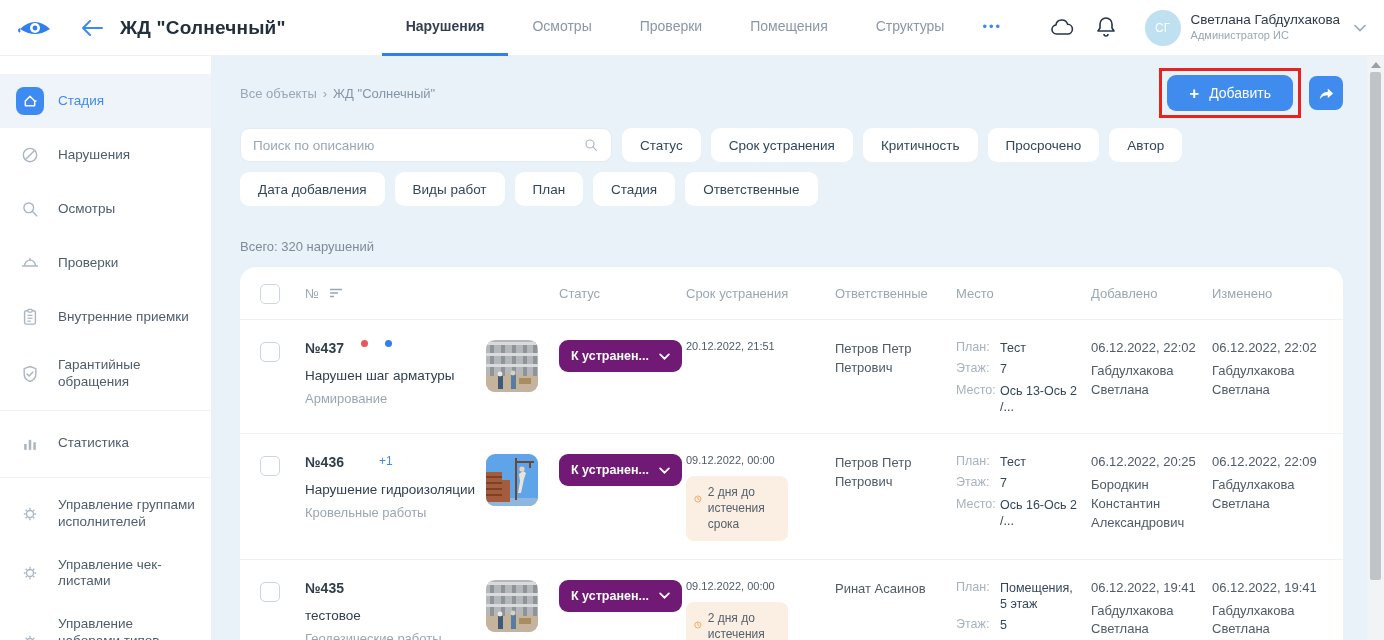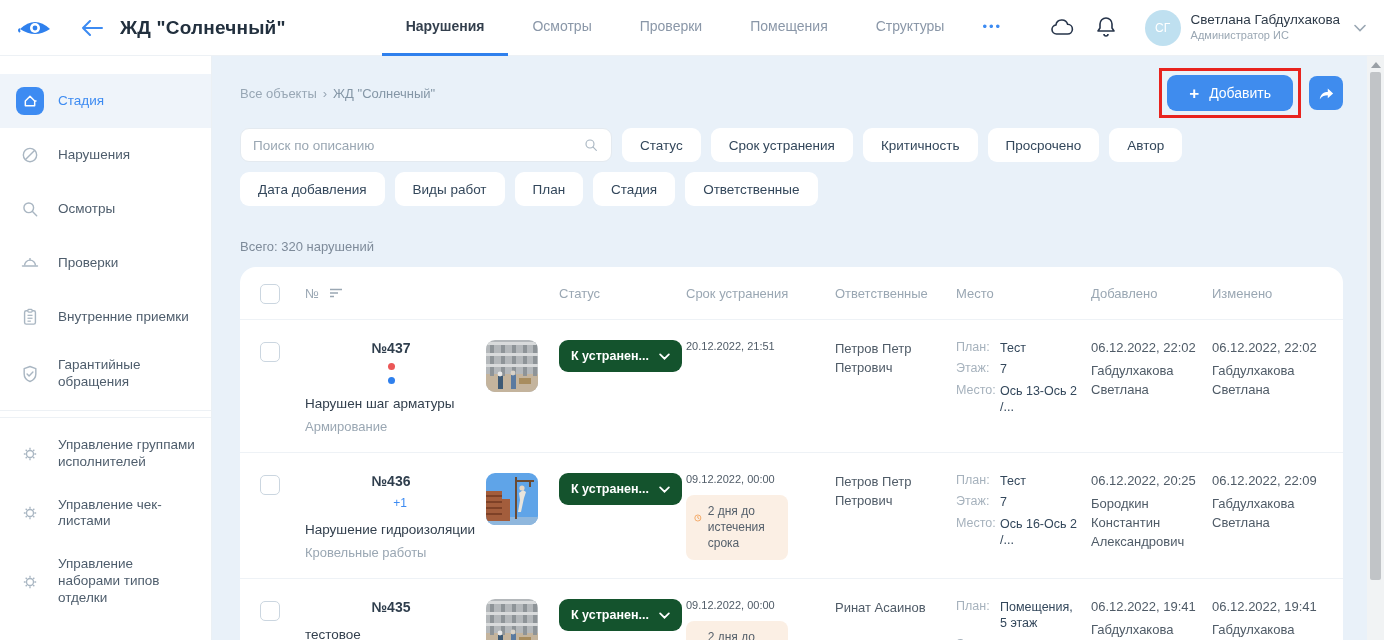--- a/index.html
+++ b/index.html
@@ -54,29 +54,29 @@
 
   .summary { margin-top:33px; font-size:13px; color:#7E8B9A; }
 
   
   .card { margin-top:13px; background:#fff; border-radius:16px; height:420px; overflow:hidden; }
   .t-row { display:grid; grid-template-columns:36px 172px 64px 118px 140px 112px 126px 112px auto; column-gap:9px; padding:0 20px; }
   .t-head { height:52px; align-items:center; color:#9AA7B3; font-size:13px; }
   .num-head { display:flex; align-items:center; gap:10px; }
   .data-row { padding-top:20px; padding-bottom:18px; border-top:1px solid #EEF2F6; min-height:114px; align-items:start; }
   .cb { width:20px; height:20px; border:1.5px solid #CBD6E0; border-radius:5px; background:#fff; cursor:pointer; margin-top:2px; }
-  .row-num-line { display:flex; align-items:center; gap:7px;flex-direction:column; }
+  .row-num-line { display:flex; gap:17px; }
   .row-num { font-size:14px; font-weight:bold; color:#2F3E4D; }
   .dot { width:7px; height:7px; border-radius:50%; display:inline-block; }
   .dot-red { background:#EB5757; } .dot-blue { background:#2F80ED; }
   .row-extra { font-size:12px; color:#3D8BF2; margin-left:18px; }
   .row-title { margin-top:12px; font-size:13.5px; color:#33404E; }
   .row-cat { margin-top:8px; font-size:13px; color:#9AA7B3; }
   .thumb { width:52px; height:52px; border-radius:9px; overflow:hidden; display:block; }
-  .status-btn { background:#14532d; color:#fff; border:none; border-radius:9px; height:32px; padding:0 12px; font-size:12.5px; font-weight:bold; display:flex; align-items:center; gap:10px; cursor:pointer; font-family:inherit; white-space:nowrap; }
+  .status-btn { background:#701a75; color:#fff; border:none; border-radius:9px; height:32px; padding:0 12px; font-size:12.5px; font-weight:bold; display:flex; align-items:center; gap:10px; cursor:pointer; font-family:inherit; white-space:nowrap; }
   .deadline-date { font-size:11px; color:#4F5B67; }
   .warn-chip { margin-top:10px; background:#FBEFE4; border-radius:8px; padding:8px 2px 8px 8px; display:flex; align-items:flex-start; gap:6px; width:102px; }
   .warn-text { font-size:12px; color:#55606B; line-height:1.35; }
   .resp { font-size:13px; color:#4F5B67; line-height:1.45; }
   .place { display:grid; grid-template-columns:44px auto; row-gap:5px; font-size:12.5px; }
   .p-label { color:#A6B2BD; } .p-val { color:#33475B; word-break:break-word; line-height:1.3; }
   .stamp-date { font-size:13px; color:#4F5B67; }
   .stamp-name { margin-top:7px; font-size:13px; color:#4F5B67; line-height:1.45; }
 
   
@@ -248,20 +248,30 @@
           <svg width="20" height="20" viewBox="0 0 24 24">
               <path d="M12 3 L19 5.5 V12 c0 4.5 -3 7.5 -7 9 c-4 -1.5 -7 -4.5 -7 -9 V5.5 Z" fill="none" stroke="#A9B6C2" stroke-width="1.7" stroke-linejoin="round"></path>
               <path d="M8.5 12 l2.4 2.4 l4.6 -4.8" fill="none" stroke="#A9B6C2" stroke-width="1.7" stroke-linecap="round" stroke-linejoin="round"></path>
             </svg>
         </span>
         <span class="s-label">Гарантийные обращения</span>
       </div>
 
       <div class="side-div"></div>
 
+      <div class="side-item">
+        <span class="s-icon">
+          <svg width="20" height="20" viewBox="0 0 24 24">
+              <rect x="5" y="12" width="3" height="7" fill="#A9B6C2"></rect>
+              <rect x="10.5" y="7" width="3" height="12" fill="#A9B6C2"></rect>
+              <rect x="16" y="10" width="3" height="9" fill="#A9B6C2"></rect>
+            </svg>
+        </span>
+        <span class="s-label">Статистика</span>
+      </div>
 
       <div class="side-div"></div>
 
       <div class="side-item">
         <span class="s-icon">
             <svg width="20" height="20" viewBox="0 0 24 24">
               <use href="#gear"></use>
             </svg>
           </span>
         <span class="s-label">Управление группами исполнителей</span>

